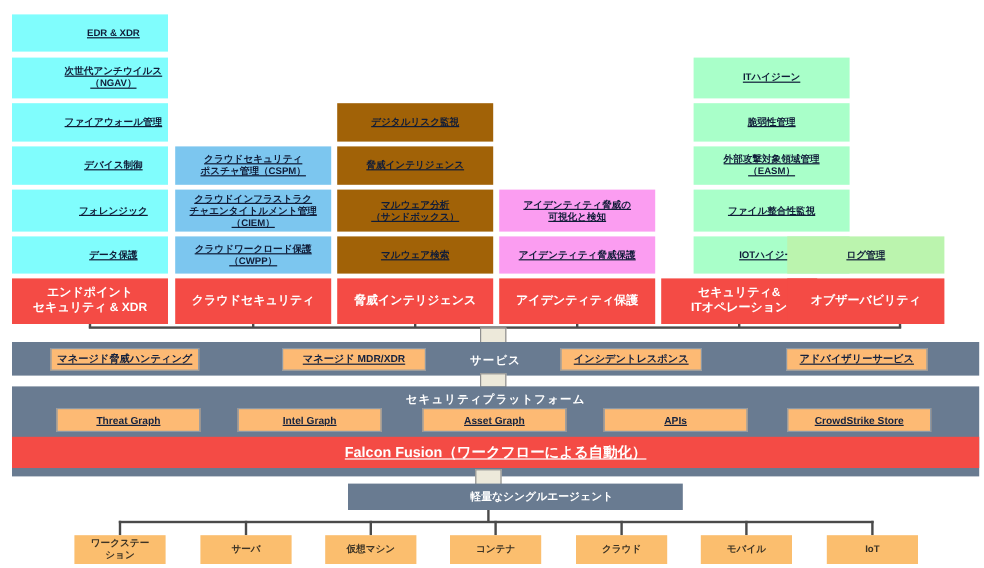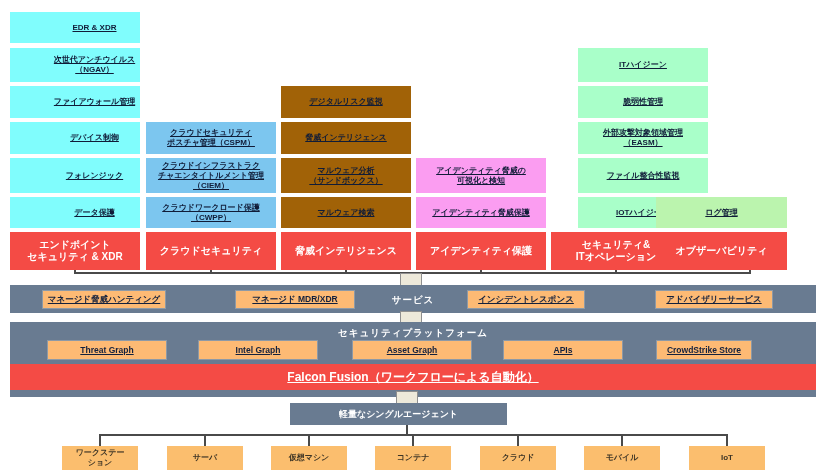--- a/index.html
+++ b/index.html
@@ -42,23 +42,23 @@
     display:flex;align-items:center;justify-content:center;box-sizing:border-box;
     font-size:8.5px;font-weight:bold;color:#14213d;text-decoration:underline;
     white-space:nowrap;
   }
   .fusion{
     position:absolute;left:10px;top:364px;width:806px;height:26px;background:#F44B45;
     display:flex;align-items:center;justify-content:center;
     color:#ffffff;font-weight:bold;font-size:12px;text-decoration:underline;
   }
   .agent{
-    position:absolute;left:290px;top:403px;width:217px;height:22px;background:#697B91;
+    position:absolute;left:290px;top:403px;width:235px;height:22px;background:#697B91;
     display:flex;align-items:center;justify-content:center;
-    color:#ffffff;font-weight:bold;font-size:9px;
+    color:#ffffff;font-weight:bold;font-size:9px;padding-left:44px;
   }
   .device{
     position:absolute;top:446px;height:24px;width:76px;background:#FBBE6E;
     display:flex;align-items:center;justify-content:center;text-align:center;
     font-size:8px;font-weight:bold;color:#3d3425;line-height:1.2;white-space:pre-line;
   }
   .line{position:absolute;background:#4a4a4a;}
   .plug{position:absolute;background:#EDE9DA;border:1px solid #8f8f8f;box-sizing:border-box;}
 </style>
 </head>
@@ -129,21 +129,21 @@
 
   <div class="plug" style="left:400px;top:311px;width:22px;height:12px"></div>
 
   <div class="bar" style="top:322px;height:75px">
     <span class="bar-label" style="top:5px">セキュリティプラットフォーム</span>
   </div>
   <div class="btn" style="left:47px;top:340px;width:120px;height:20px">Threat Graph</div>
   <div class="btn" style="left:198px;top:340px;width:120px;height:20px">Intel Graph</div>
   <div class="btn" style="left:352px;top:340px;width:120px;height:20px">Asset Graph</div>
   <div class="btn" style="left:503px;top:340px;width:120px;height:20px">APIs</div>
-  <div class="btn" style="left:656px;top:340px;width:96px;height:20px">CrowdStrike Store</div>
+  <div class="btn" style="left:656px;top:340px;width:120px;height:20px">CrowdStrike Store</div>
 
   <div class="fusion">Falcon Fusion（ワークフローによる自動化）</div>
 
   <div class="plug" style="left:396px;top:391px;width:22px;height:18px"></div>
 
   <div class="agent">軽量なシングルエージェント</div>
 
   <div class="line" style="left:406px;top:425px;width:2px;height:10px"></div>
   <div class="line" style="left:99px;top:434px;width:629px;height:2px"></div>
   <div class="line" style="left:99px;top:434px;width:2px;height:12px"></div>

